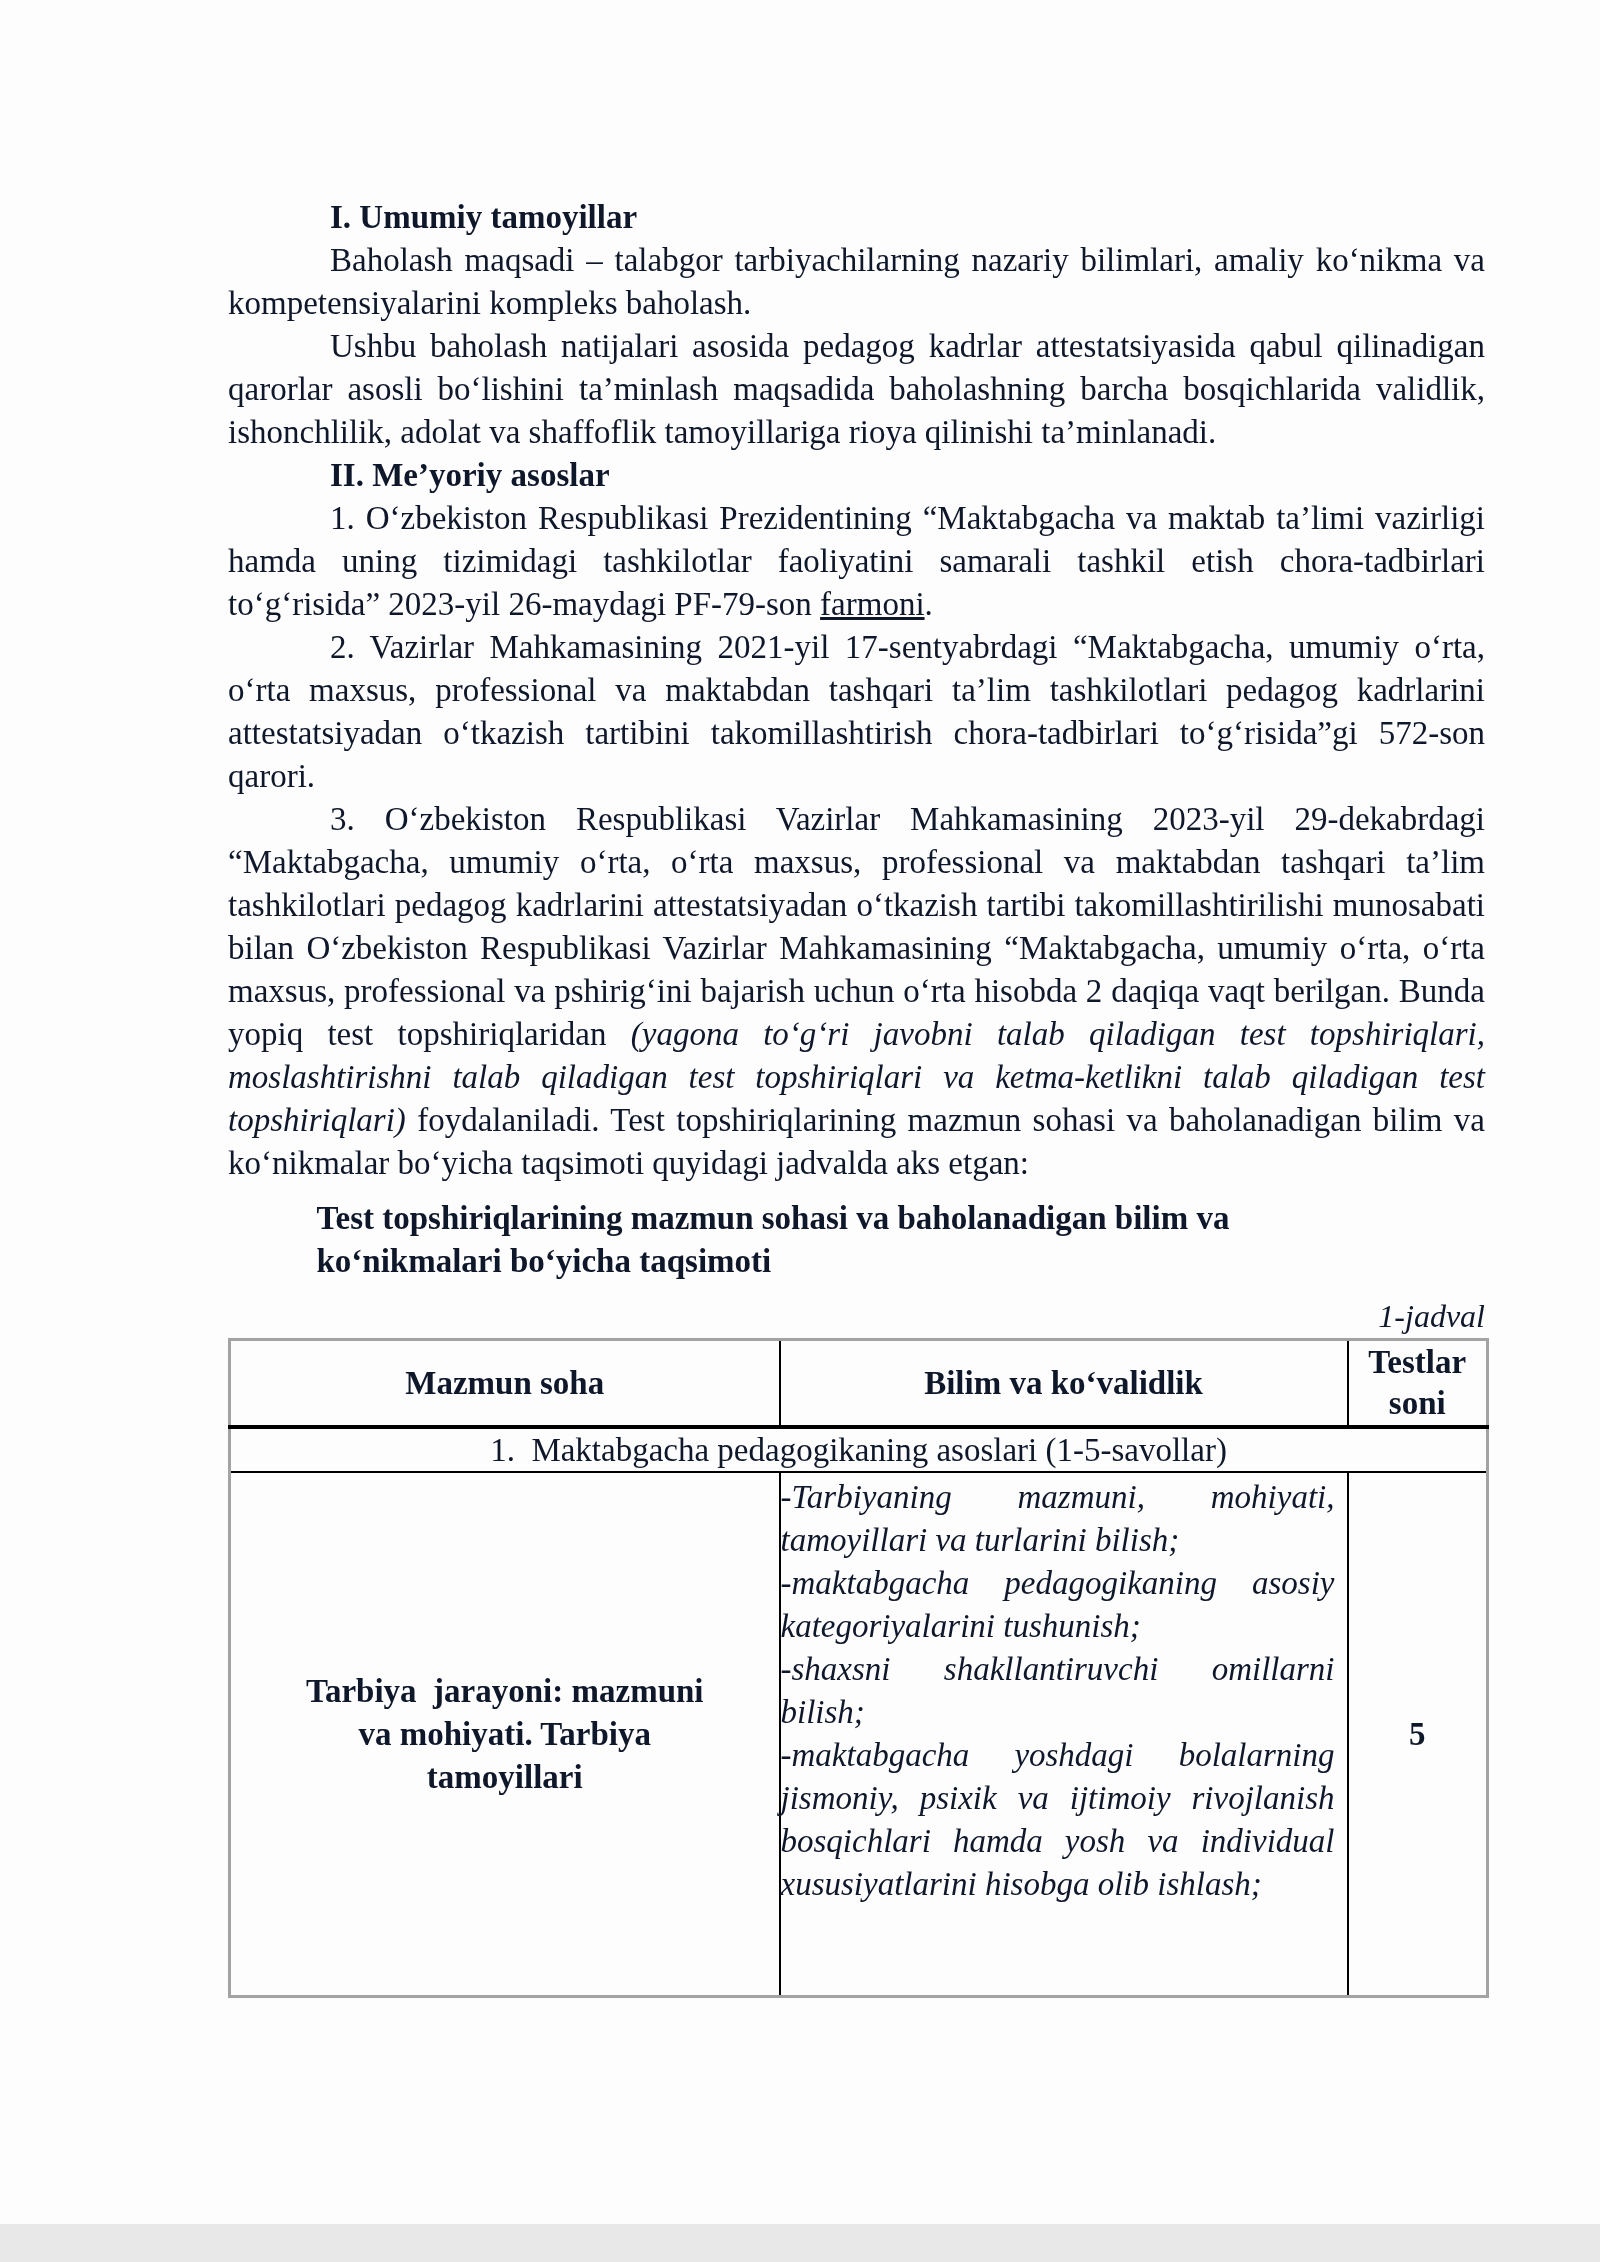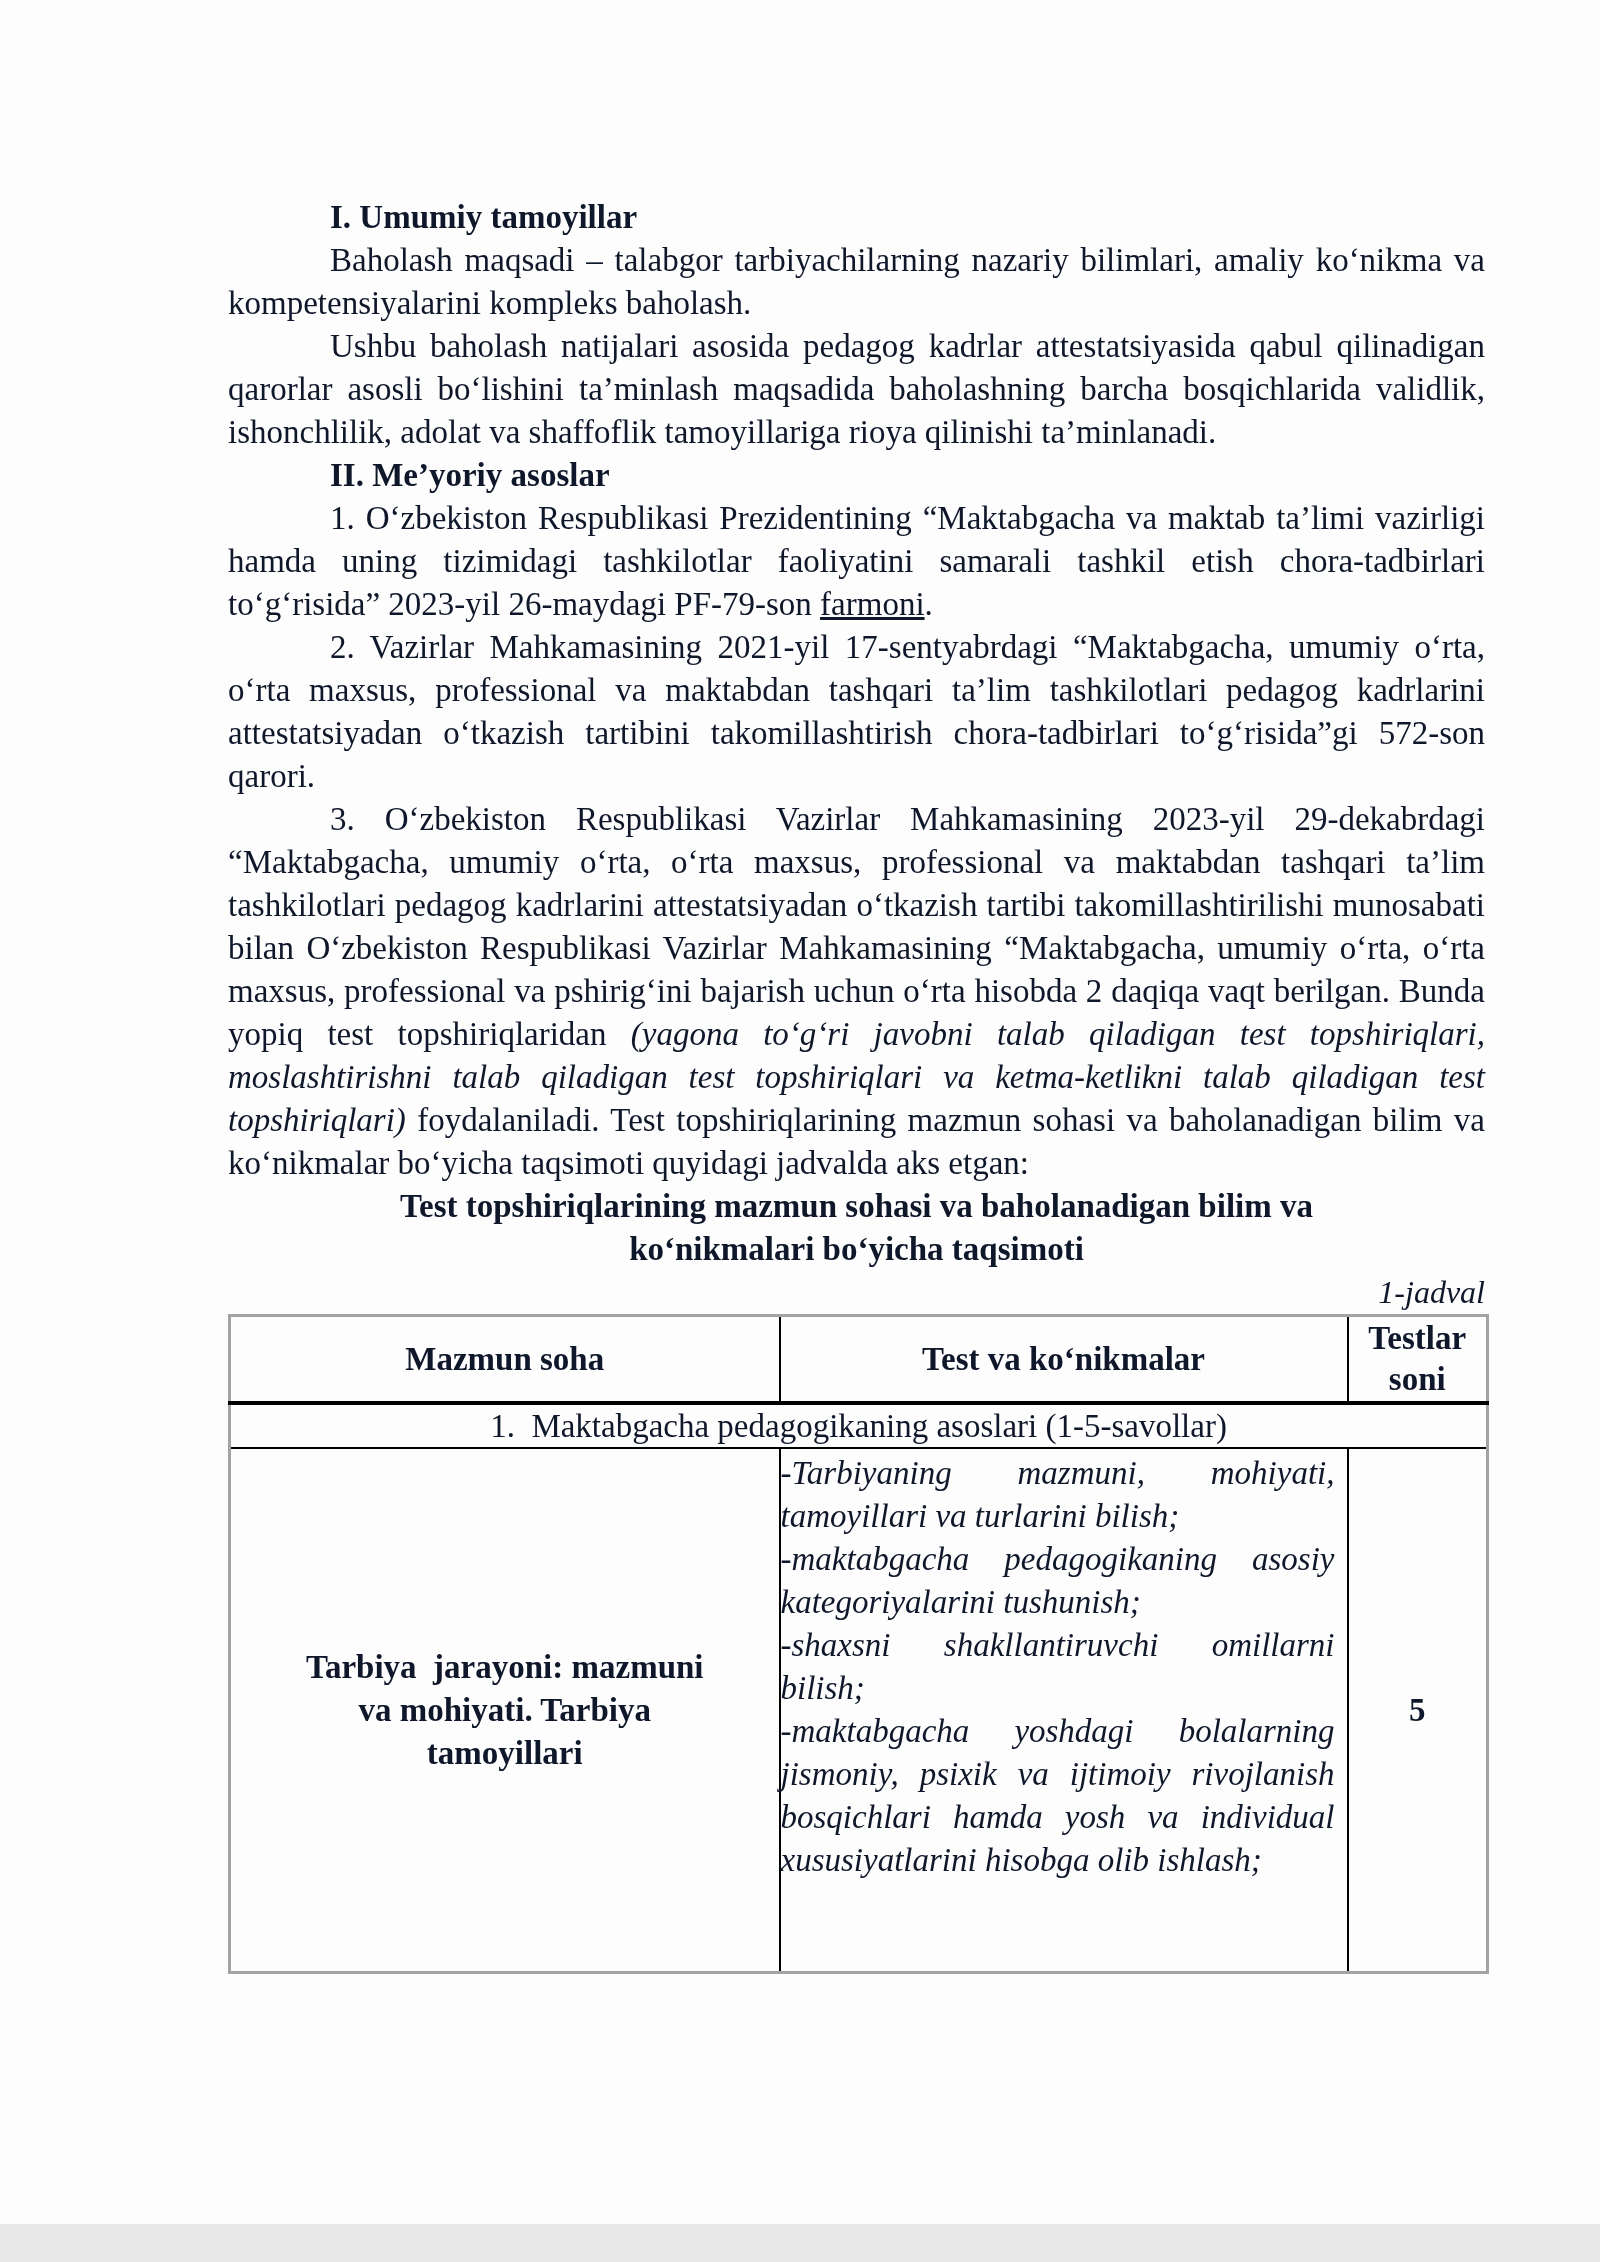--- a/index.html
+++ b/index.html
@@ -6,21 +6,21 @@
   .page{
     position:relative;width:1600px;height:2224px;background:#fdfdfd;
     font-family:"Liberation Serif","DejaVu Serif",serif;color:#0f172a;
     margin:0 auto;overflow:hidden;
   }
   .content{position:absolute;left:228px;top:196px;width:1257px;}
   .para{font-size:33px;line-height:43px;text-align:justify;text-indent:102px;margin:0;}
   .para.head{font-weight:bold;text-align:left;}
   .seg-i{font-style:italic;}
   .seg-u{text-decoration:underline;}
-  .tbl-title{font-size:33px;line-height:43px;font-weight:bold;text-align:center;max-width:1080px;margin:0 auto;}
+  .tbl-title{font-size:33px;line-height:43px;font-weight:bold;max-width:1080px;margin:12px auto;}
   .tbl-caption{font-size:32px;line-height:42px;font-style:italic;text-align:right;margin:0;}
   table.dist{border-collapse:collapse;table-layout:fixed;width:1258px;border:3px solid #a3a3a3;margin-top:1px;}
   .dist th,.dist td{border:2px solid #000;}
   .dist th{
     font-size:33px;font-weight:bold;line-height:41px;height:84px;
     vertical-align:middle;text-align:center;border-bottom-width:4px;padding:0 4px;
   }
   .dist td.section{
     font-size:33px;font-weight:normal;line-height:40px;height:42px;
     text-align:center;vertical-align:middle;padding:0;
@@ -58,21 +58,21 @@
 
     <table class="dist">
       <colgroup>
         <col style="width:550px">
         <col style="width:568px">
         <col style="width:140px">
       </colgroup>
       <thead>
         <tr>
           <th>Mazmun soha</th>
-          <th>Test va ko‘nikmalar</th>
+          <th>Bilim va ko‘validlik</th>
           <th>Testlar soni</th>
         </tr>
       </thead>
       <tbody>
         <tr>
           <td class="section" colspan="3">1.&nbsp; Maktabgacha pedagogikaning asoslari (1-5-savollar)</td>
         </tr>
         <tr>
           <td class="c1" id="cell-mazmun">
               <span class="c1-line">Tarbiya&nbsp; jarayoni: mazmuni</span>

